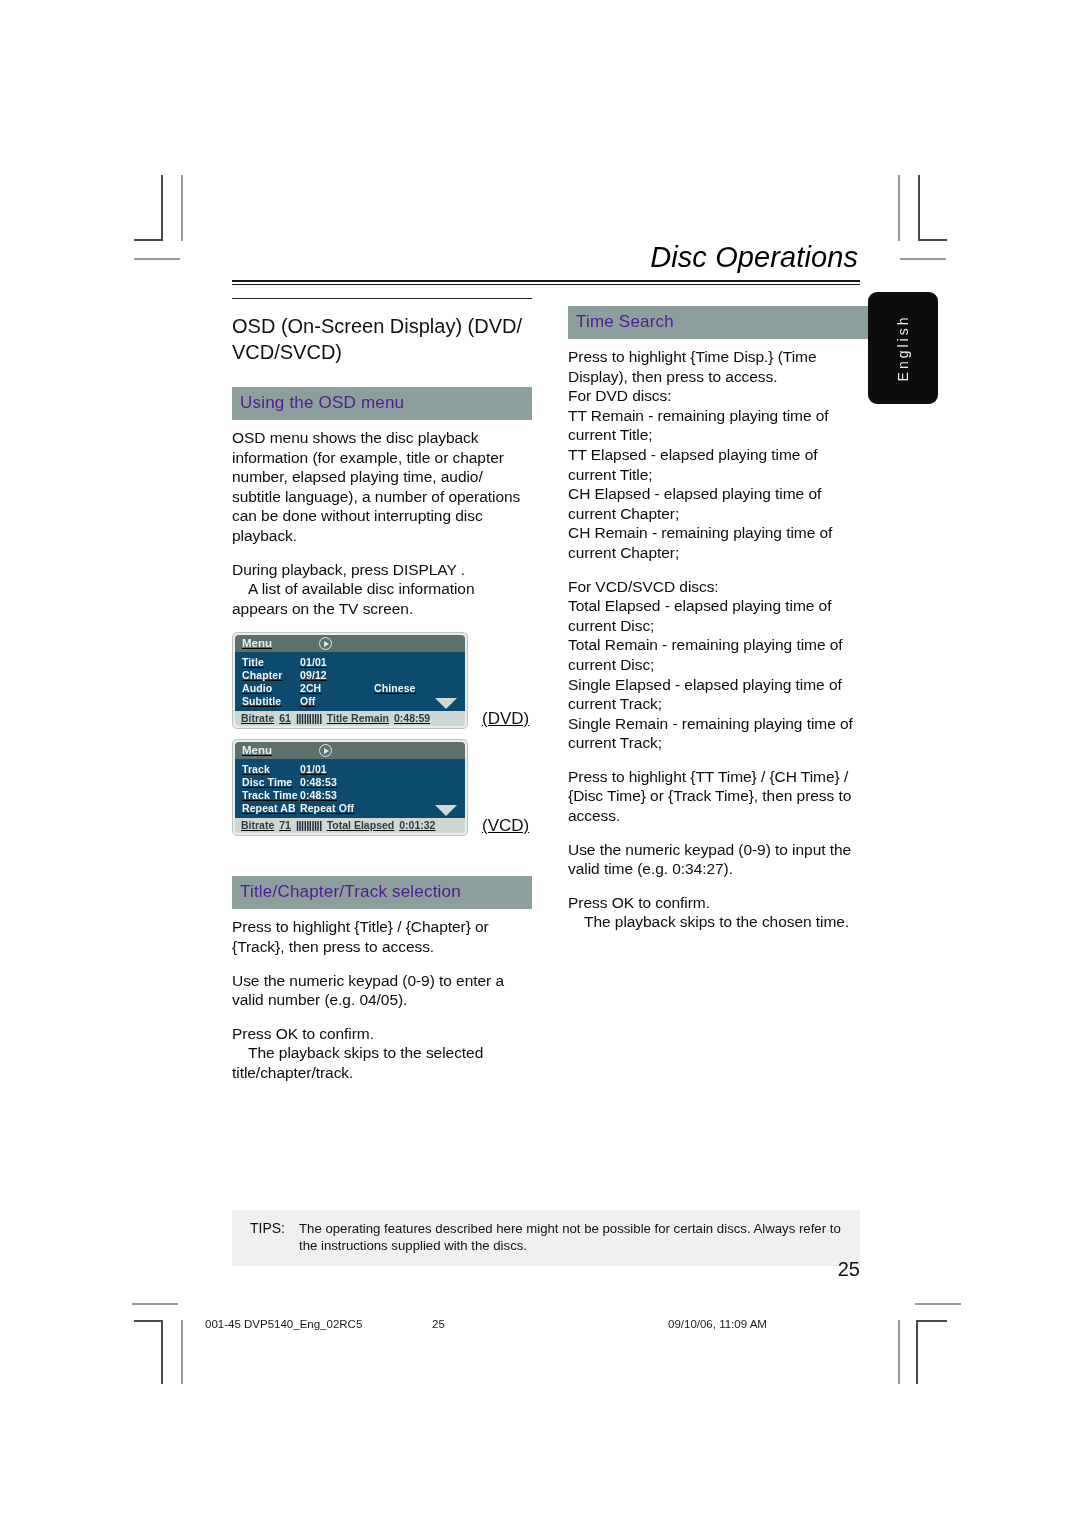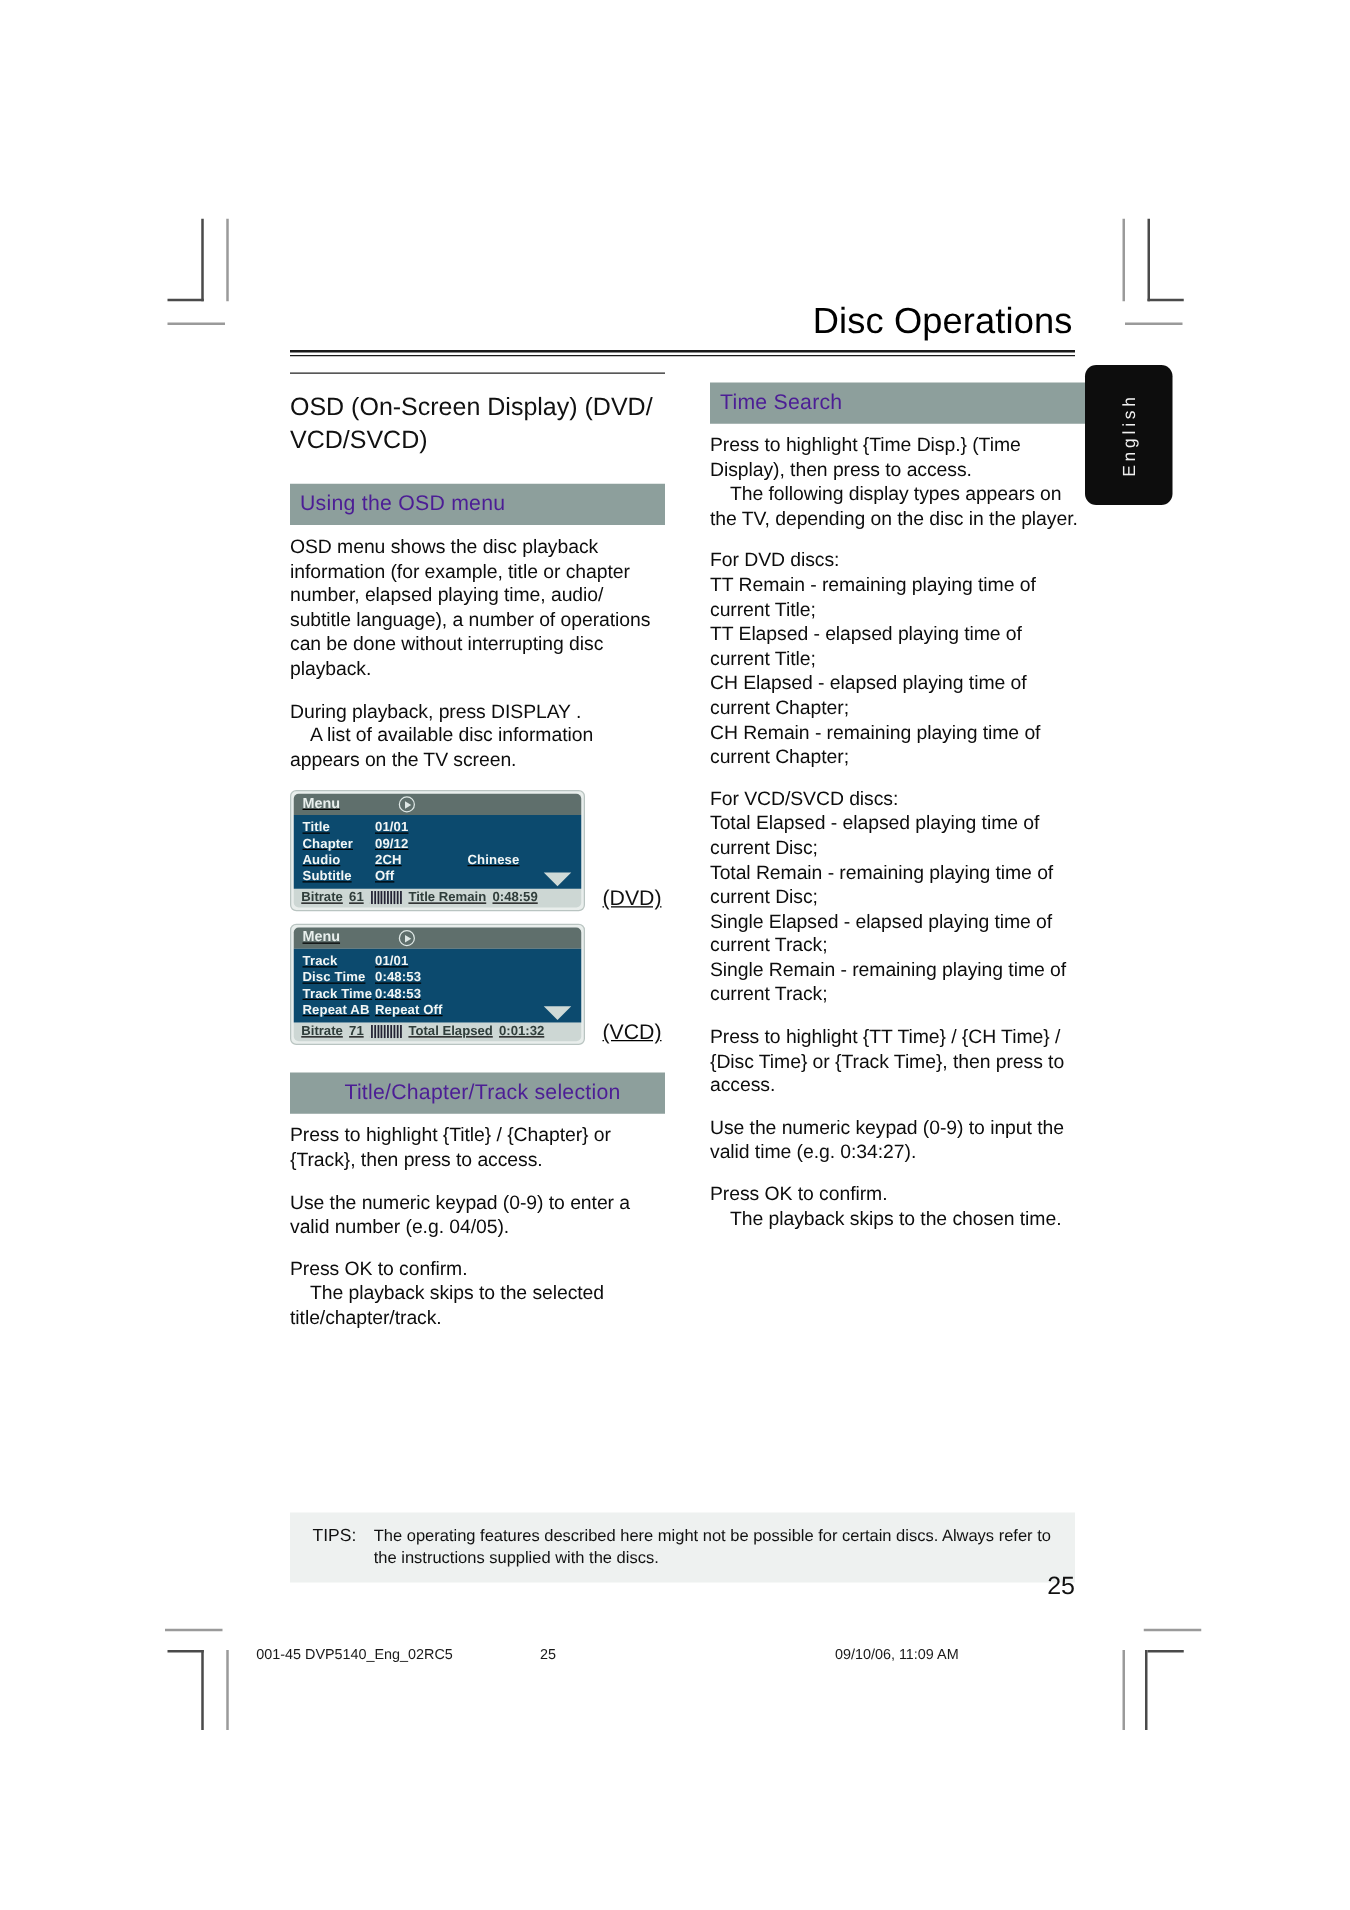--- a/index.html
+++ b/index.html
@@ -38,20 +38,21 @@
     width: 628px;
   }
   #page-title {
     text-align: right;
     font-size: 29px;
     font-weight: 400;
     letter-spacing: .1px;
     color: #000;
     padding-right: 2px;
     line-height: 34px;
+    font-style: italic;
   }
   #header-rule {
     margin-top: 6px;
     border-top: 2px solid #1a1a1a;
     border-bottom: 1px solid #1a1a1a;
     height: 2px;
   }
 
   
   #lang-tab {
@@ -390,34 +391,33 @@
           <span>Bitrate</span>
           <span>71</span>
           <span class="bars">||||||||||</span>
           <span>Total Elapsed</span>
           <span>0:01:32</span>
         </div>
       </div>
       <div class="osd-label">(VCD)</div>
     </div>
 
-    <div class="band" style="margin-top:22px;text-align:center;">Title/Chapter/Track selection</div>
+    <div class="band" style="margin-top:40px;">Title/Chapter/Track selection</div>
 
     <p class="body lead-in">Press         to highlight {Title} / {Chapter} or {Track}, then press     to access.</p>
     <p class="body lead-in">Use the numeric keypad (0-9)  to enter a valid number (e.g. 04/05).</p>
     <p class="body lead-in tight">Press OK  to confirm.</p>
     <p class="body" style="text-indent:16px;">The playback skips to the selected title/chapter/track.</p>
   </div>
 
   <div class="col" id="col-right">
 
     <div class="band" style="margin-top:8px;">Time Search</div>
 
     <p class="body lead-in tight">Press        to highlight {Time Disp.} (Time Display), then press    to access.</p>
-    <p class="body" style="text-indent:16px;">The following display types appears on the TV, depending on the disc in the player.</p>
 
     <p class="body lead-in tight">For DVD discs:</p>
     <p class="body tight">TT Remain - remaining playing time of current Title;</p>
     <p class="body tight">TT Elapsed - elapsed playing time of current Title;</p>
     <p class="body tight">CH Elapsed - elapsed playing time of current Chapter;</p>
     <p class="body">CH Remain - remaining playing time of current Chapter;</p>
 
     <p class="body lead-in tight">For VCD/SVCD discs:</p>
     <p class="body tight">Total Elapsed - elapsed playing time of current Disc;</p>
     <p class="body tight">Total Remain - remaining playing time of current Disc;</p>

